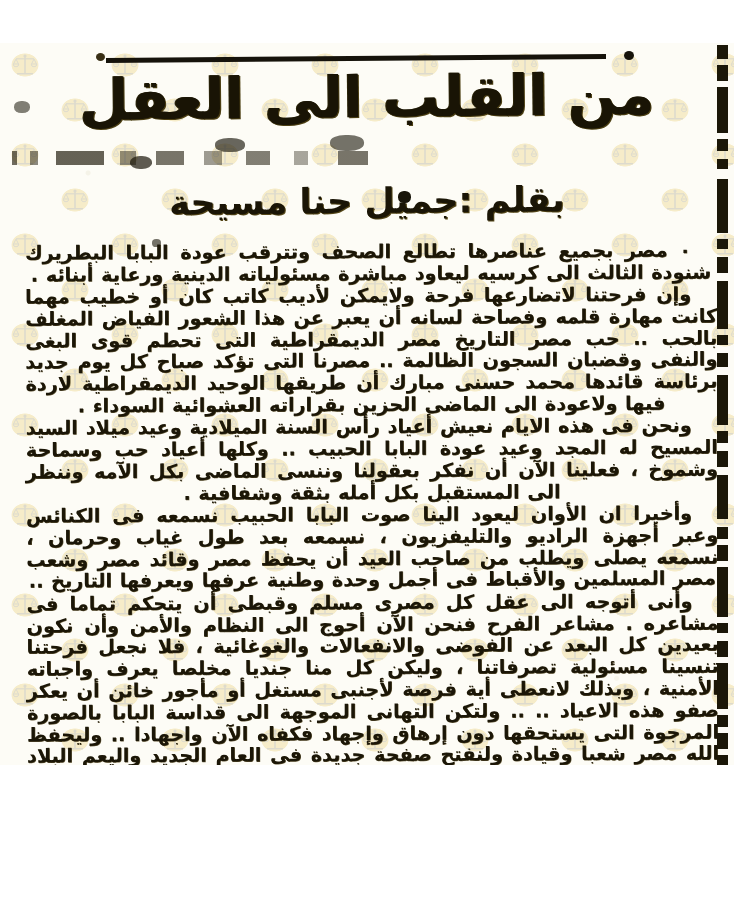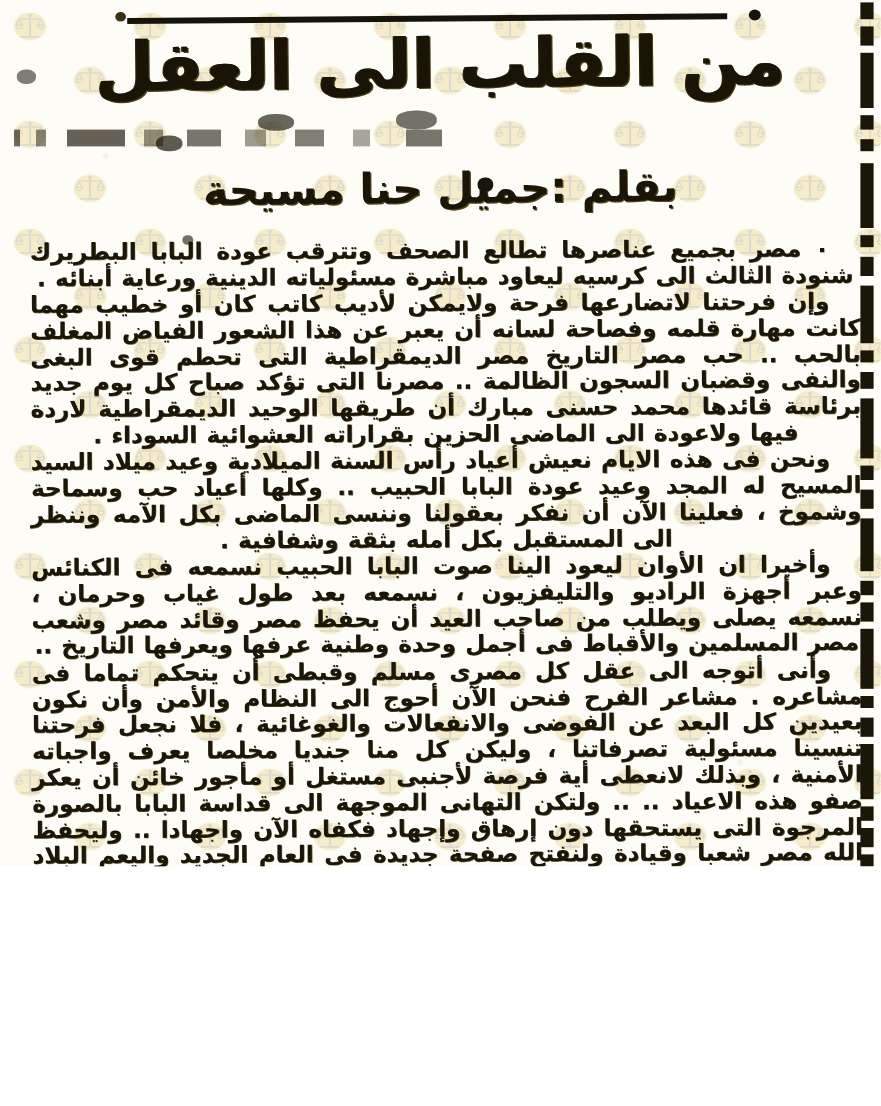--- a/index.html
+++ b/index.html
@@ -16,20 +16,21 @@
     height: 722px;
     overflow: hidden;
     background-color: #fdfcf6;
     
     background-image:
       radial-gradient(ellipse 21px 18px at 25px 22px, #f6ecc9 0%, #f6ecc9 62%, rgba(246,236,201,0) 66%),
       radial-gradient(ellipse 21px 18px at 75px 67px, #f6ecc9 0%, #f6ecc9 62%, rgba(246,236,201,0) 66%);
     background-size: 100px 90px, 100px 90px;
     background-position: 0 0, 0 0;
     font-family: "DejaVu Sans", "Liberation Sans", sans-serif;
+    margin-top: 43px;
   }
 
   
   .watermark-layer {
     position: absolute;
     inset: 0;
     pointer-events: none;
     z-index: 0;
     opacity: .55;
   }

